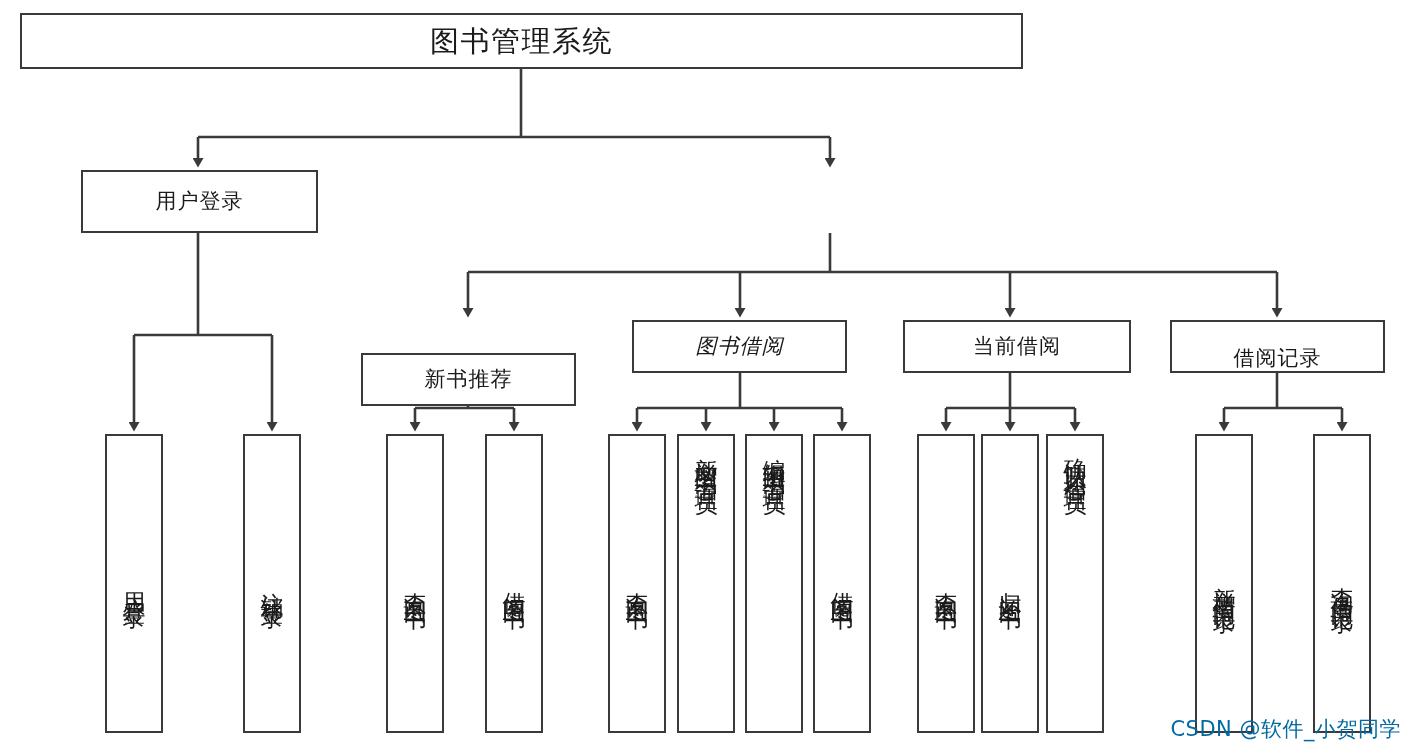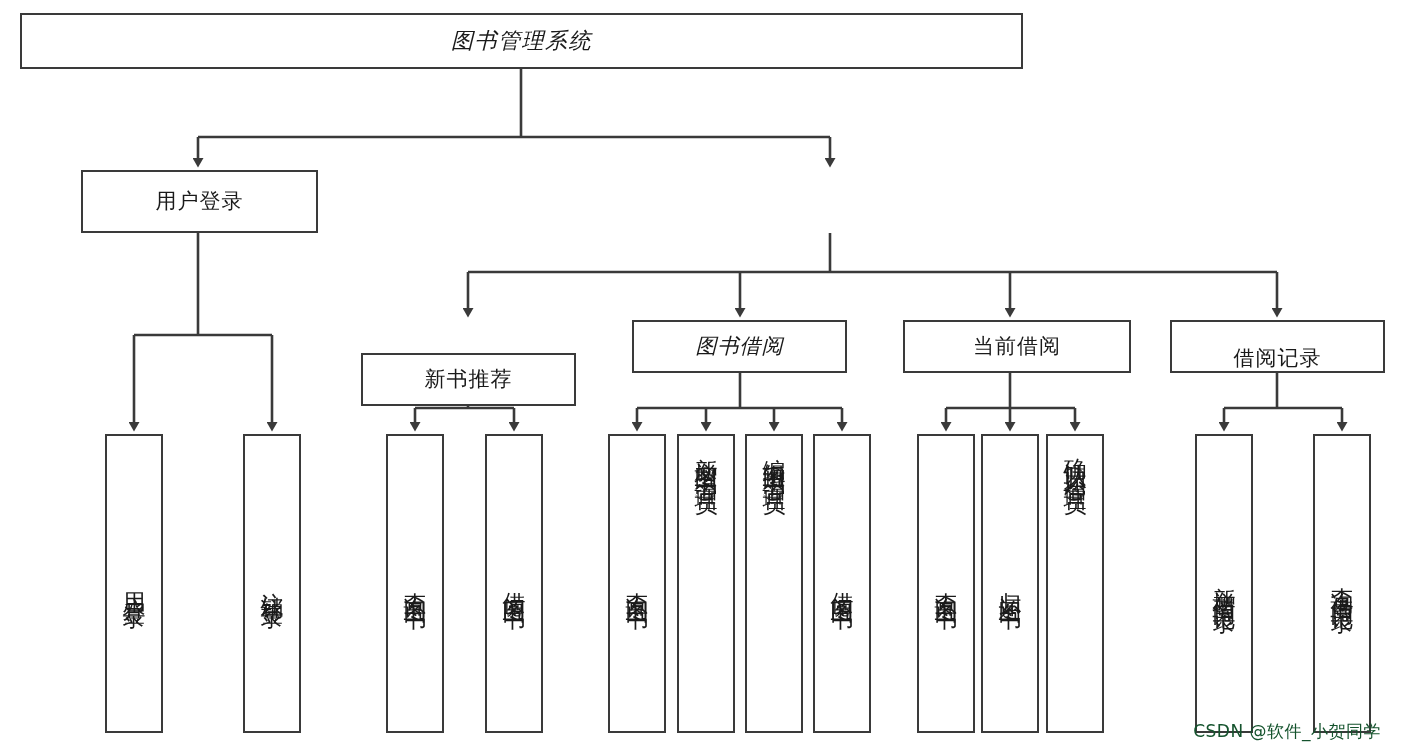--- a/index.html
+++ b/index.html
@@ -23,44 +23,44 @@
   }
   .node .lbl{
     display:block;
     text-align:center;
     line-height:1.12;
     white-space:nowrap;
   }
 
   
   .h-node .lbl{font-size:21px;letter-spacing:1px;}
-  #n-root .lbl{font-size:22px;letter-spacing:1.5px;font-style:italic;}
+  #n-root .lbl{font-size:29px;letter-spacing:1.5px;}
 
   
   .v-node{
     align-items:flex-start;
     justify-content:center;
     padding-top:4px;
   }
   .v-node .lbl{
     writing-mode:vertical-rl;
     text-orientation:upright;
     font-size:23px;
     letter-spacing:5px;
     line-height:1;
     white-space:nowrap;
   }
   .v-node.centered{align-items:center;padding-top:0;}
 
   #watermark{
     position:absolute;
-    right:24px;
+    right:4px;
     bottom:4px;
-    font-size:17px;
-    color:#14532d;
+    font-size:21px;
+    color:#0369a1;
     letter-spacing:0.5px;
     white-space:nowrap;
   }
 </style>
 </head>
 <body>
 
 <div id="canvas">
 
   <svg class="lines" viewBox="0 0 1405 747">

